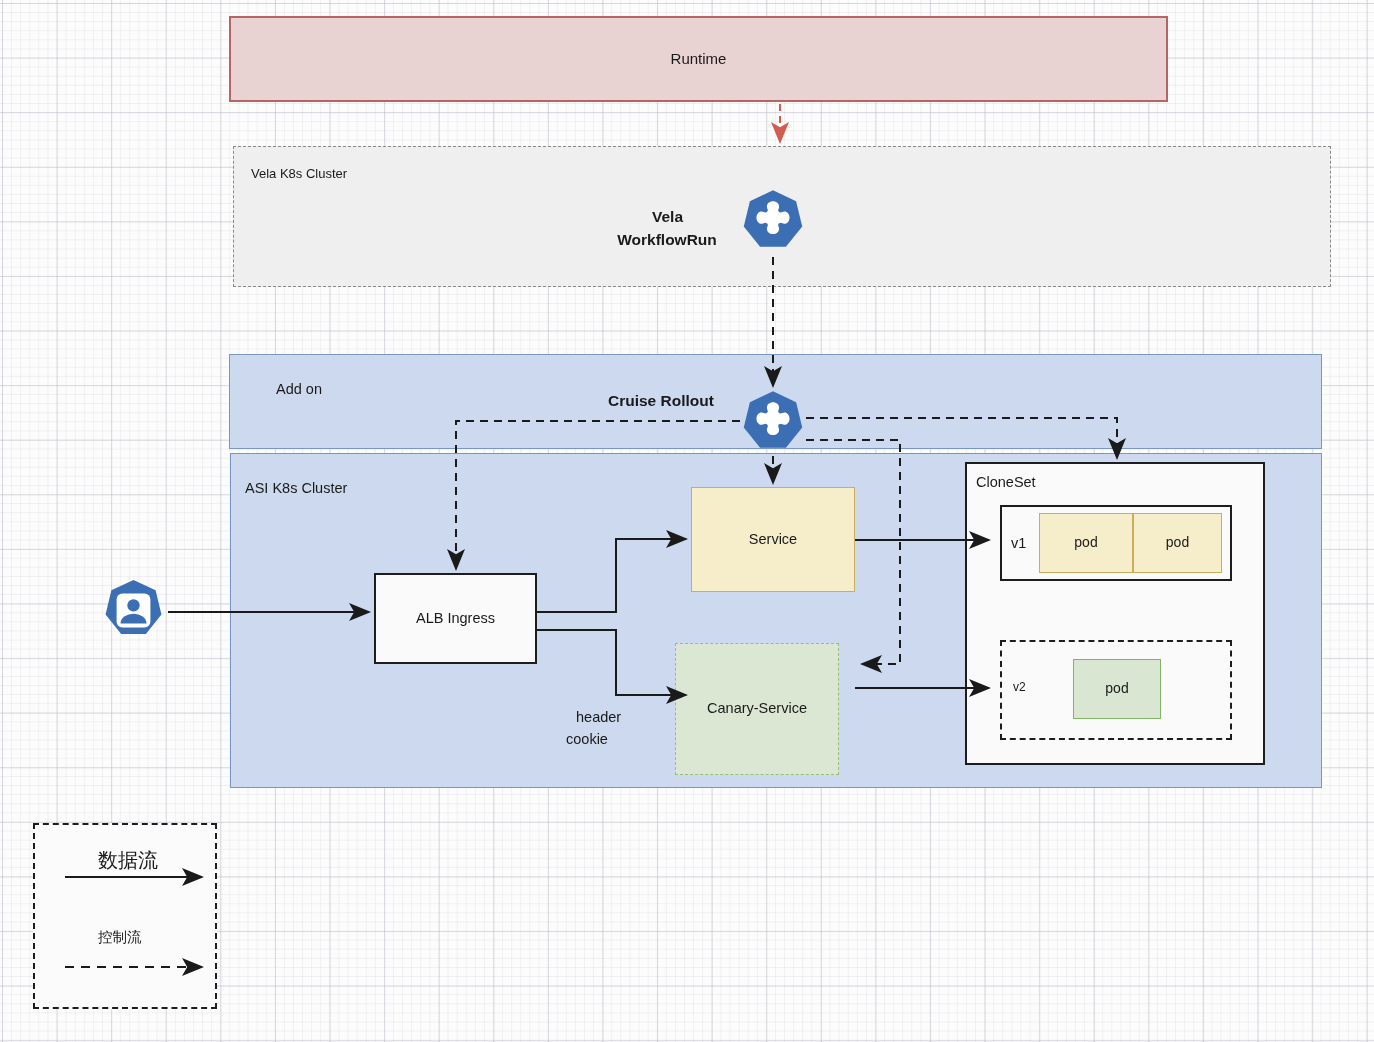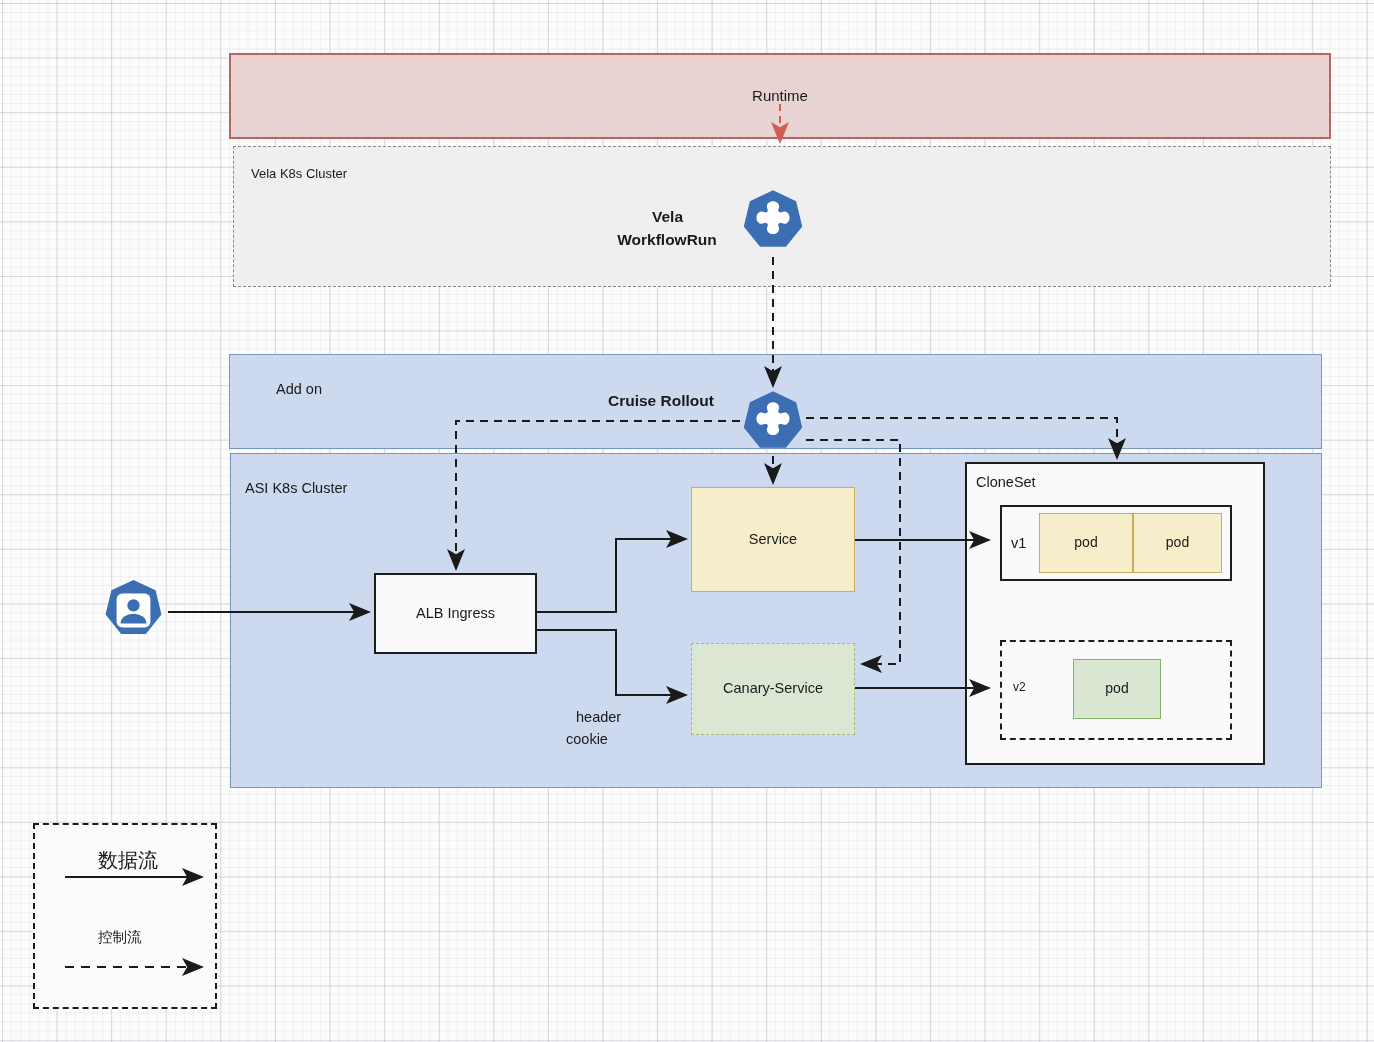--- a/index.html
+++ b/index.html
@@ -92,21 +92,21 @@
     pointer-events: none;
     overflow: visible;
   }
   .k8s-ico { position: absolute; }
 </style>
 </head>
 <body>
 
 <div id="canvas">
 
-  <div class="box ctr" id="runtime-box" style="left:229px; top:16px; width:1102px; height:86px;margin-top:37px;">
+  <div class="box ctr" id="runtime-box" style="left:229px; top:16px; width:939px; height:86px;">
     <span class="lbl" style="position:static; font-size:15px;">Runtime</span>
   </div>
 
   <div class="box" id="vela-cluster-box" style="left:233px; top:146px; width:1098px; height:141px;">
   </div>
   <span class="lbl" style="left:251px; top:166px; font-size:13px;">Vela K8s Cluster</span>
 
   <span class="lbl" style="left:600px; top:208px; font-size:15.5px; font-weight:bold; text-align:center; width:135px;">Vela</span>
   <span class="lbl" style="left:592px; top:231px; font-size:15.5px; font-weight:bold; text-align:center; width:150px;">WorkflowRun</span>
 
@@ -141,29 +141,29 @@
         0,-1.8 1.6,-3.2 3.5,-3.2 1.8,0 3.2,1.5 5.6,1.5 4.2,0 7.6,-3.9 7.6,-9
         0,-5.1 -3.4,-9 -7.6,-9 -2.4,0 -3.8,1.5 -5.6,1.5 -1.9,0 -3.5,-1.4 -3.5,-3.2
         0,-1.7 1.4,-3 1.4,-5.6 0,-4.2 -3.8,-7.8 -9,-7.8 z"></path>
     </svg>
   </div>
 
   <div class="box" id="asi-cluster-box" style="left:230px; top:453px; width:1092px; height:335px;">
   </div>
   <span class="lbl" style="left:245px; top:480px; font-size:14.5px;">ASI K8s Cluster</span>
 
-  <div class="box ctr" id="alb-ingress-box" style="left:374px; top:573px; width:163px; height:81px;">
+  <div class="box ctr" id="alb-ingress-box" style="left:374px; top:573px; width:163px; height:91px;">
     <span class="lbl" style="position:static; font-size:14.5px;">ALB Ingress</span>
   </div>
 
   <div class="box ctr" id="service-box" style="left:691px; top:487px; width:164px; height:105px;">
     <span class="lbl" style="position:static; font-size:14.5px;">Service</span>
   </div>
 
-  <div class="box ctr" id="canary-service-box" style="left:691px; top:643px; width:164px; height:92px;">
+  <div class="box ctr" id="canary-service-box" style="left:675px; top:643px; width:164px; height:132px;">
     <span class="lbl" style="position:static; font-size:14.5px;">Canary-Service</span>
   </div>
 
   <span class="lbl" style="left:576px; top:709px; font-size:14.5px;">header</span>
   <span class="lbl" style="left:566px; top:731px; font-size:14.5px;">cookie</span>
 
   <div class="box" id="cloneset-box" style="left:965px; top:462px; width:300px; height:303px;">
   </div>
   <span class="lbl" style="left:976px; top:474px; font-size:14.5px;">CloneSet</span>
 

